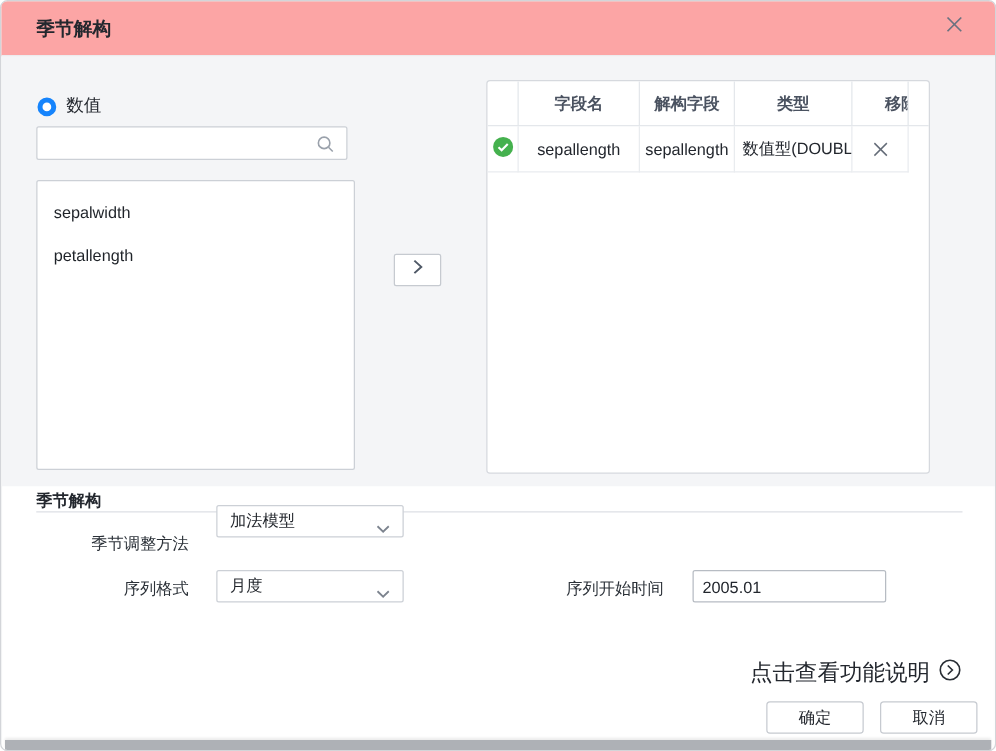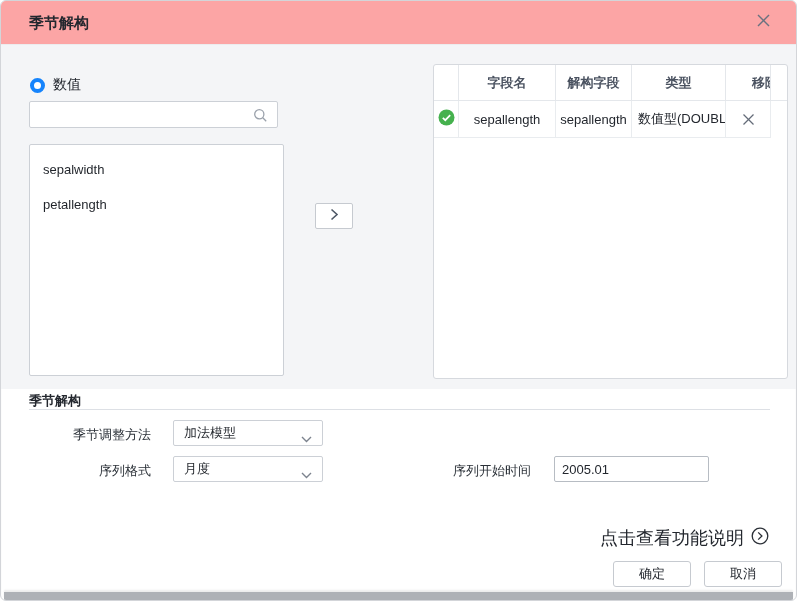--- a/index.html
+++ b/index.html
@@ -24,42 +24,42 @@
   .search-icon{position:absolute;right:9px;top:6px;}
   
   .listbox{position:absolute;left:28px;top:143px;width:255px;height:232px;box-sizing:border-box;
            background:#fff;border:1px solid #ccd0d6;border-radius:2px;padding-top:7px;}
   .list-item{height:35px;display:flex;align-items:center;padding-left:13px;font-size:13px;cursor:pointer;}
   
   .move-btn{position:absolute;left:314px;top:202px;width:38px;height:26px;box-sizing:border-box;
             background:#fff;border:1px solid #c6cad0;border-radius:2px;display:flex;align-items:center;justify-content:center;cursor:pointer;}
   
   .fields-table{position:absolute;left:388px;top:63px;width:355px;height:315px;box-sizing:border-box;
-                background:#fff;border:1px solid #d6d9de;border-radius:3px;overflow:hidden;margin-left:44px;}
+                background:#fff;border:1px solid #d6d9de;border-radius:3px;overflow:hidden;}
   .t-row{display:flex;width:725px;}
   .t-head{height:35px;border-bottom:1px solid #e4e7eb;}
   .t-cell{box-sizing:border-box;display:flex;align-items:center;justify-content:center;
           border-right:1px solid #e4e7eb;overflow:hidden;white-space:nowrap;}
   .c0{width:25px;}.c1{width:97px;}.c2{width:76px;}.c3{width:94px;}.c4{width:45px;}
   .t-head .t-cell{font-size:13px;font-weight:700;color:#4a5260;}
   .t-head .c4{justify-content:flex-start;padding-left:26px;}
   .t-data{height:37px;}
   .t-data .t-cell{font-size:13px;color:#23272e;border-bottom:1px solid #e9ecef;border-right:1px solid #e9ecef;}
   .t-data .c3{justify-content:flex-start;padding-left:6px;}
   .remove-x{cursor:pointer;display:flex;align-items:center;justify-content:center;width:100%;height:100%;}
   
   .section-title{position:absolute;left:28px;top:391px;font-size:13px;font-weight:700;color:#23272e;}
   .section-divider{position:absolute;left:28px;top:408px;width:741px;height:1px;background:#dde0e5;}
   .form-label{position:absolute;font-size:13px;color:#2b3138;text-align:right;}
   .lbl-method{left:20px;top:425px;width:130px;}
   .lbl-format{left:20px;top:461px;width:130px;}
   .lbl-start{left:430px;top:461px;width:100px;}
   .select{position:absolute;width:150px;height:26px;box-sizing:border-box;background:#fff;border:1px solid #ccd0d6;
           border-radius:2px;font-size:13px;display:flex;align-items:center;padding-left:10px;cursor:pointer;}
-  .sel-method{left:172px;top:419px;}
+  .sel-method{left:172px;top:403px;}
   .sel-format{left:172px;top:455px;}
   .sel-chevron{position:absolute;right:10px;top:10px;}
   .start-input{position:absolute;left:553px;top:455px;width:155px;height:26px;box-sizing:border-box;
                border:1px solid #b7bcc3;border-radius:2px;font-size:13px;padding:0 7px;outline:none;font-family:inherit;color:#23272e;}
   
   .help-link{position:absolute;right:27px;top:525px;display:flex;align-items:center;gap:7px;cursor:pointer;}
   .help-text{font-size:18px;color:#23272e;}
   .btn{position:absolute;top:560px;width:78px;height:26px;box-sizing:border-box;background:#fff;
        border:1px solid #c6cad0;border-radius:3px;font-size:13px;color:#23272e;cursor:pointer;
        display:flex;align-items:center;justify-content:center;font-family:inherit;}

